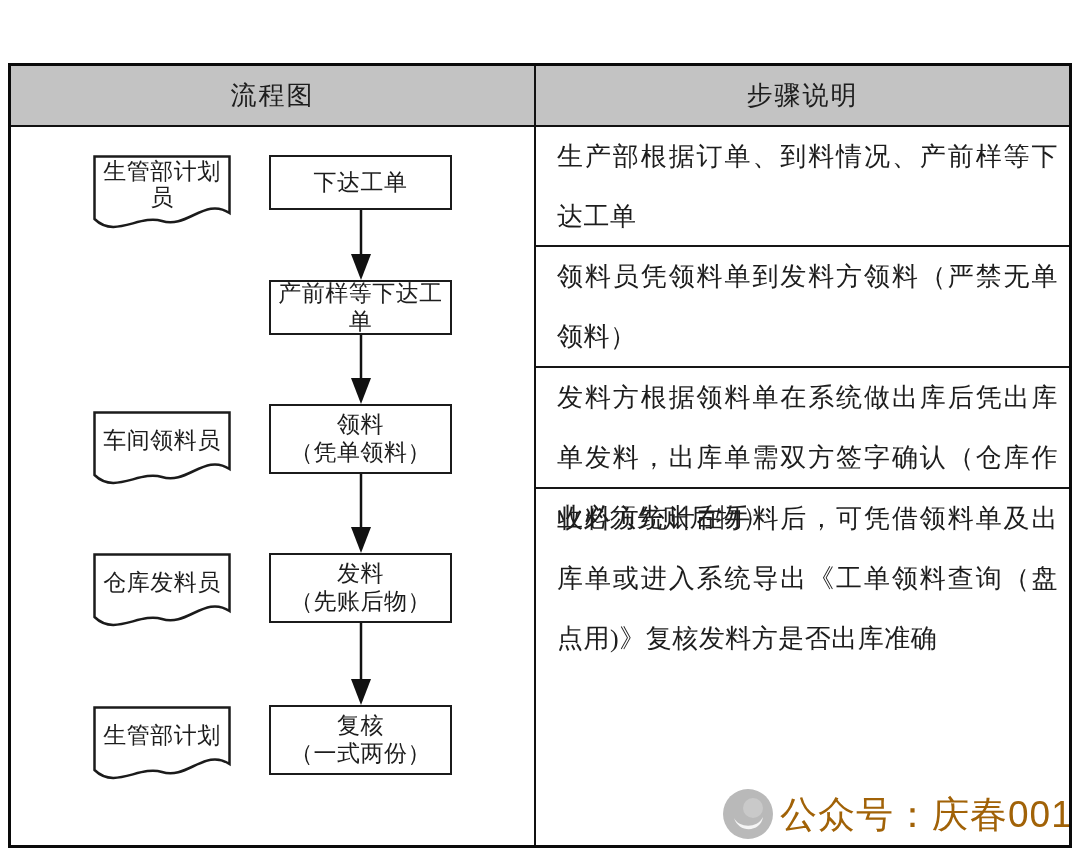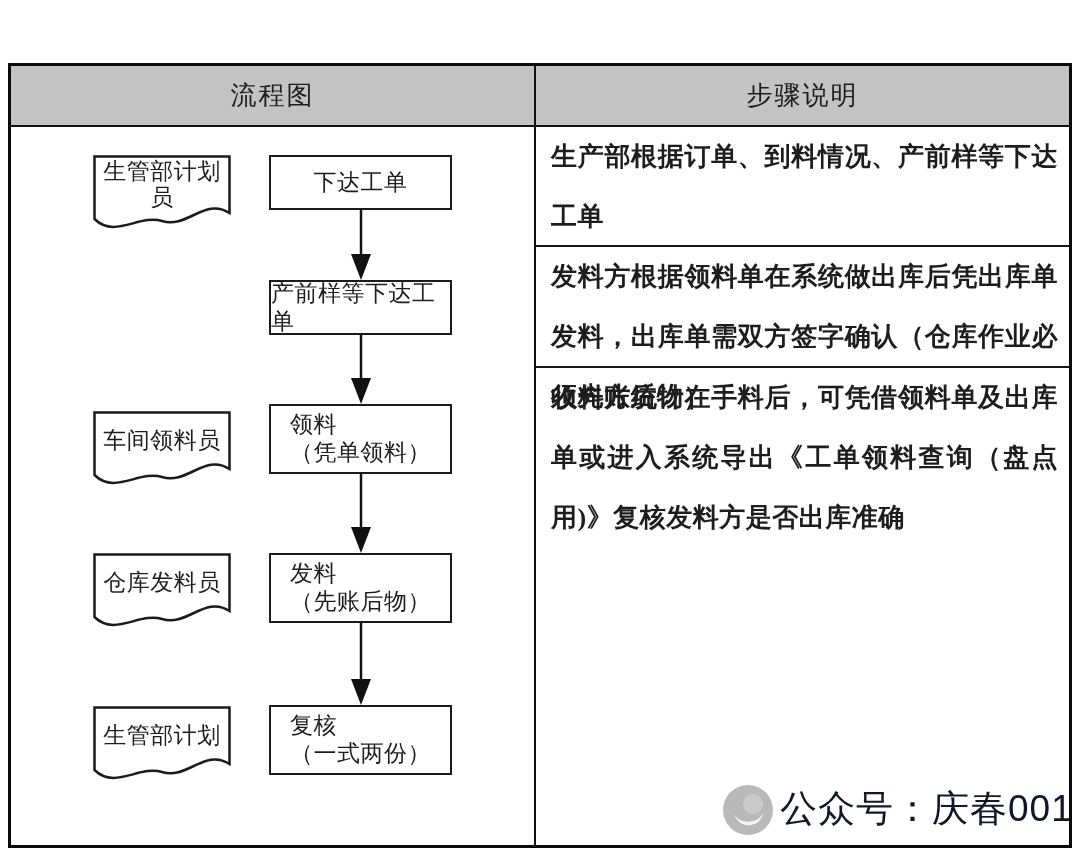--- a/index.html
+++ b/index.html
@@ -26,46 +26,46 @@
   }
   .hcell.first { border-right:2px solid #111; }
   .flow-cell {
     grid-column:1; grid-row:2 / 7; border-right:2px solid #111;
     position:relative; box-sizing:border-box;padding-left:12px;
   }
   .step-cell {
     grid-column:2; box-sizing:border-box;
     border-bottom:2px solid #161616;
     font-size:26px; line-height:60px; letter-spacing:0.5px;
-    padding:0 11px 0 15px; text-align:justify; text-justify:inter-ideograph;font-weight:bold;
+    padding:0 11px 0 21px; text-align:justify; text-justify:inter-ideograph;
   }
   .step-cell.last { border-bottom:none; }
   
   .doc { position:absolute; left:82px; width:138px; height:86px; }
   .doc svg { position:absolute; inset:0; }
   .doc-label {
     position:absolute; left:4px; right:4px; top:0; height:60px;
     display:flex; align-items:center; justify-content:center;
     text-align:center; white-space:pre-line;
     font-size:23px; line-height:26px; letter-spacing:0.5px;
   }
   .proc {
     position:absolute; left:258px; width:183px; box-sizing:border-box;
     border:2.5px solid #1b1b1b; background:#fff;
     display:flex; align-items:center; justify-content:center;
-    white-space:pre-line;
+    text-align:center; white-space:pre-line;
     font-size:23px; line-height:28px; letter-spacing:0.5px;
   }
   .arrow { position:absolute; left:338px; width:24px; }
   
   .watermark {
     position:absolute; left:722px; top:784px; height:56px;
-    display:flex; align-items:flex-start; gap:6px;
+    display:flex; align-items:flex-end; gap:6px;
     font-family:"Liberation Sans","DejaVu Sans",sans-serif;
-    color:#0f172a; font-size:37px; letter-spacing:1px; white-space:nowrap;
+    color:#a16207; font-size:37px; letter-spacing:1px; white-space:nowrap;
   }
 </style>
 </head>
 <body>
 
 <div class="page">
 
 
   <div class="watermark">
     <svg width="52" height="52" viewBox="0 0 52 52">
@@ -130,17 +130,18 @@
         <line x1="12" y1="0" x2="12" y2="55" stroke="#111" stroke-width="2.5"></line>
         <polygon points="2,53 22,53 12,79" fill="#111"></polygon>
       </svg>
       <svg class="arrow" style="top:496px" width="24" height="82" viewBox="0 0 24 82">
         <line x1="12" y1="0" x2="12" y2="58" stroke="#111" stroke-width="2.5"></line>
         <polygon points="2,56 22,56 12,82" fill="#111"></polygon>
       </svg>
     </div>
 
     <div class="step-cell">生产部根据订单、到料情况、产前样等下达工单</div>
+    <div class="step-cell">领料员凭领料单到发料方领料（严禁无单领料）</div>
     <div class="step-cell">发料方根据领料单在系统做出库后凭出库单发料，出库单需双方签字确认（仓库作业必须先账后物）</div>
     <div class="step-cell last">收料方统计在手料后，可凭借领料单及出库单或进入系统导出《工单领料查询（盘点用)》复核发料方是否出库准确</div>
 
   </div>
 </div>
 
 </body></html>

